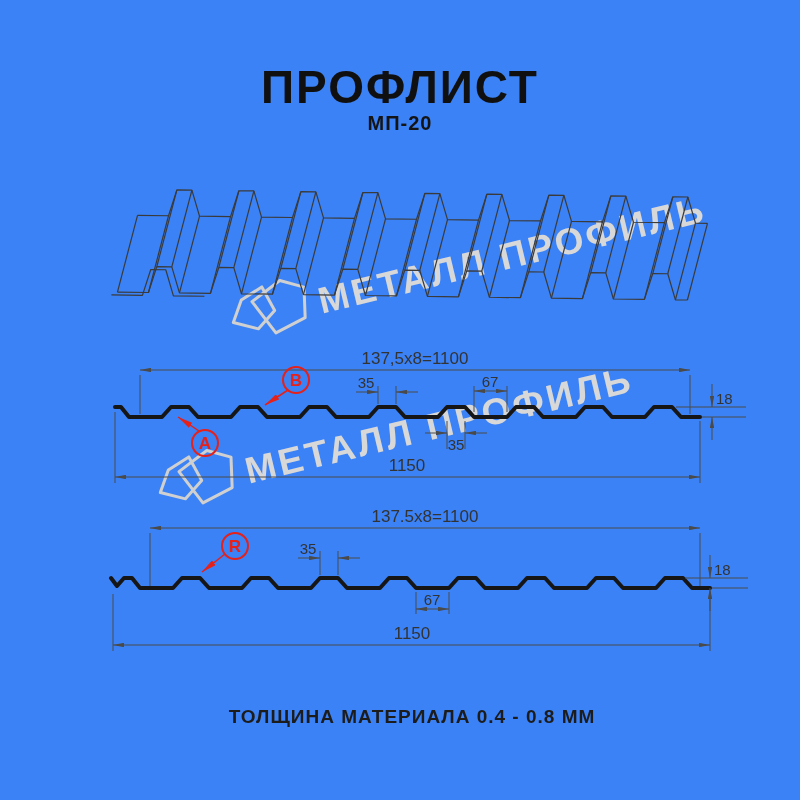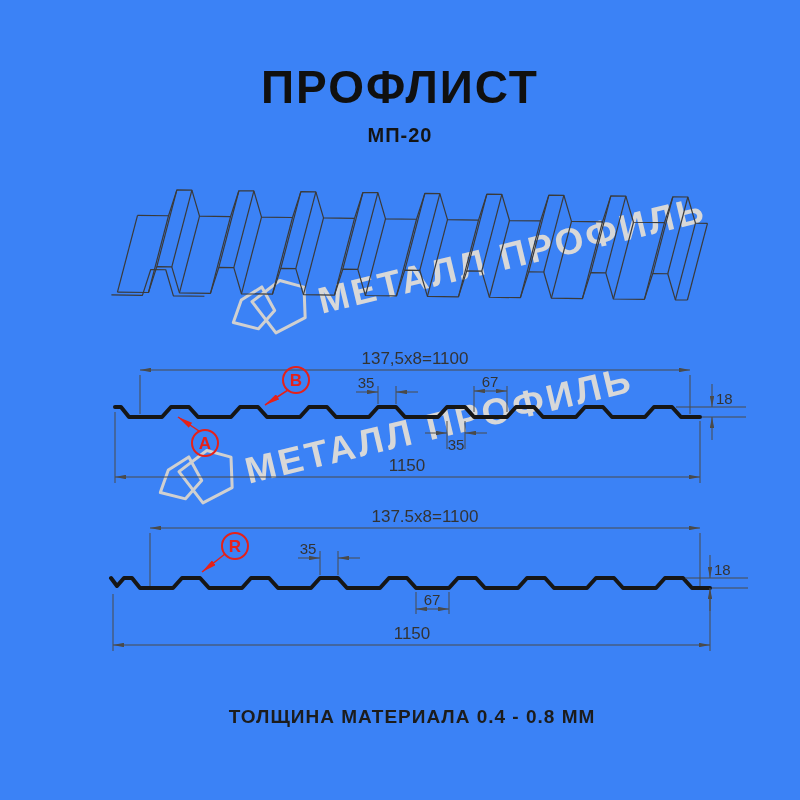--- a/index.html
+++ b/index.html
@@ -3,21 +3,21 @@
 <meta charset="utf-8">
 <style>
   :root{
     --accent:#e62119; --line:#161616; --thin:#4a4a4a; --wm:#d8d8d8;
   }
   html,body{margin:0;padding:0;background:#fff;}
   .page{position:relative;width:800px;height:800px;background:#3b82f6;overflow:hidden;
         font-family:"Liberation Sans",sans-serif;}
   .title{position:absolute;top:60px;left:0;width:800px;text-align:center;
          font-size:46px;font-weight:700;letter-spacing:2px;color:#101010;}
-  .subtitle{position:absolute;top:124px;left:0;width:800px;text-align:center;
+  .subtitle{position:absolute;top:112px;left:0;width:800px;text-align:center;
          font-size:20px;font-weight:700;letter-spacing:1px;color:#141414;}
   .footer{position:absolute;top:706px;left:12px;width:800px;text-align:center;
          font-size:19px;font-weight:700;letter-spacing:1px;color:#1c1c1c;}
   svg{position:absolute;top:0;left:0;}
   .sheet{stroke:#3a3a3a;stroke-width:1.2;fill:none;stroke-linejoin:round;}
   .thick-profile{stroke:var(--line);stroke-width:4;fill:none;stroke-linejoin:round;stroke-linecap:round;}
   .thin{stroke:var(--thin);stroke-width:1;fill:none;}
   .dimtext{font-family:"Liberation Sans",sans-serif;font-size:15px;fill:#333;text-anchor:middle;}
   .bigdim{font-size:17px;}
   .red-stroke{stroke:var(--accent);stroke-width:2;fill:none;}

